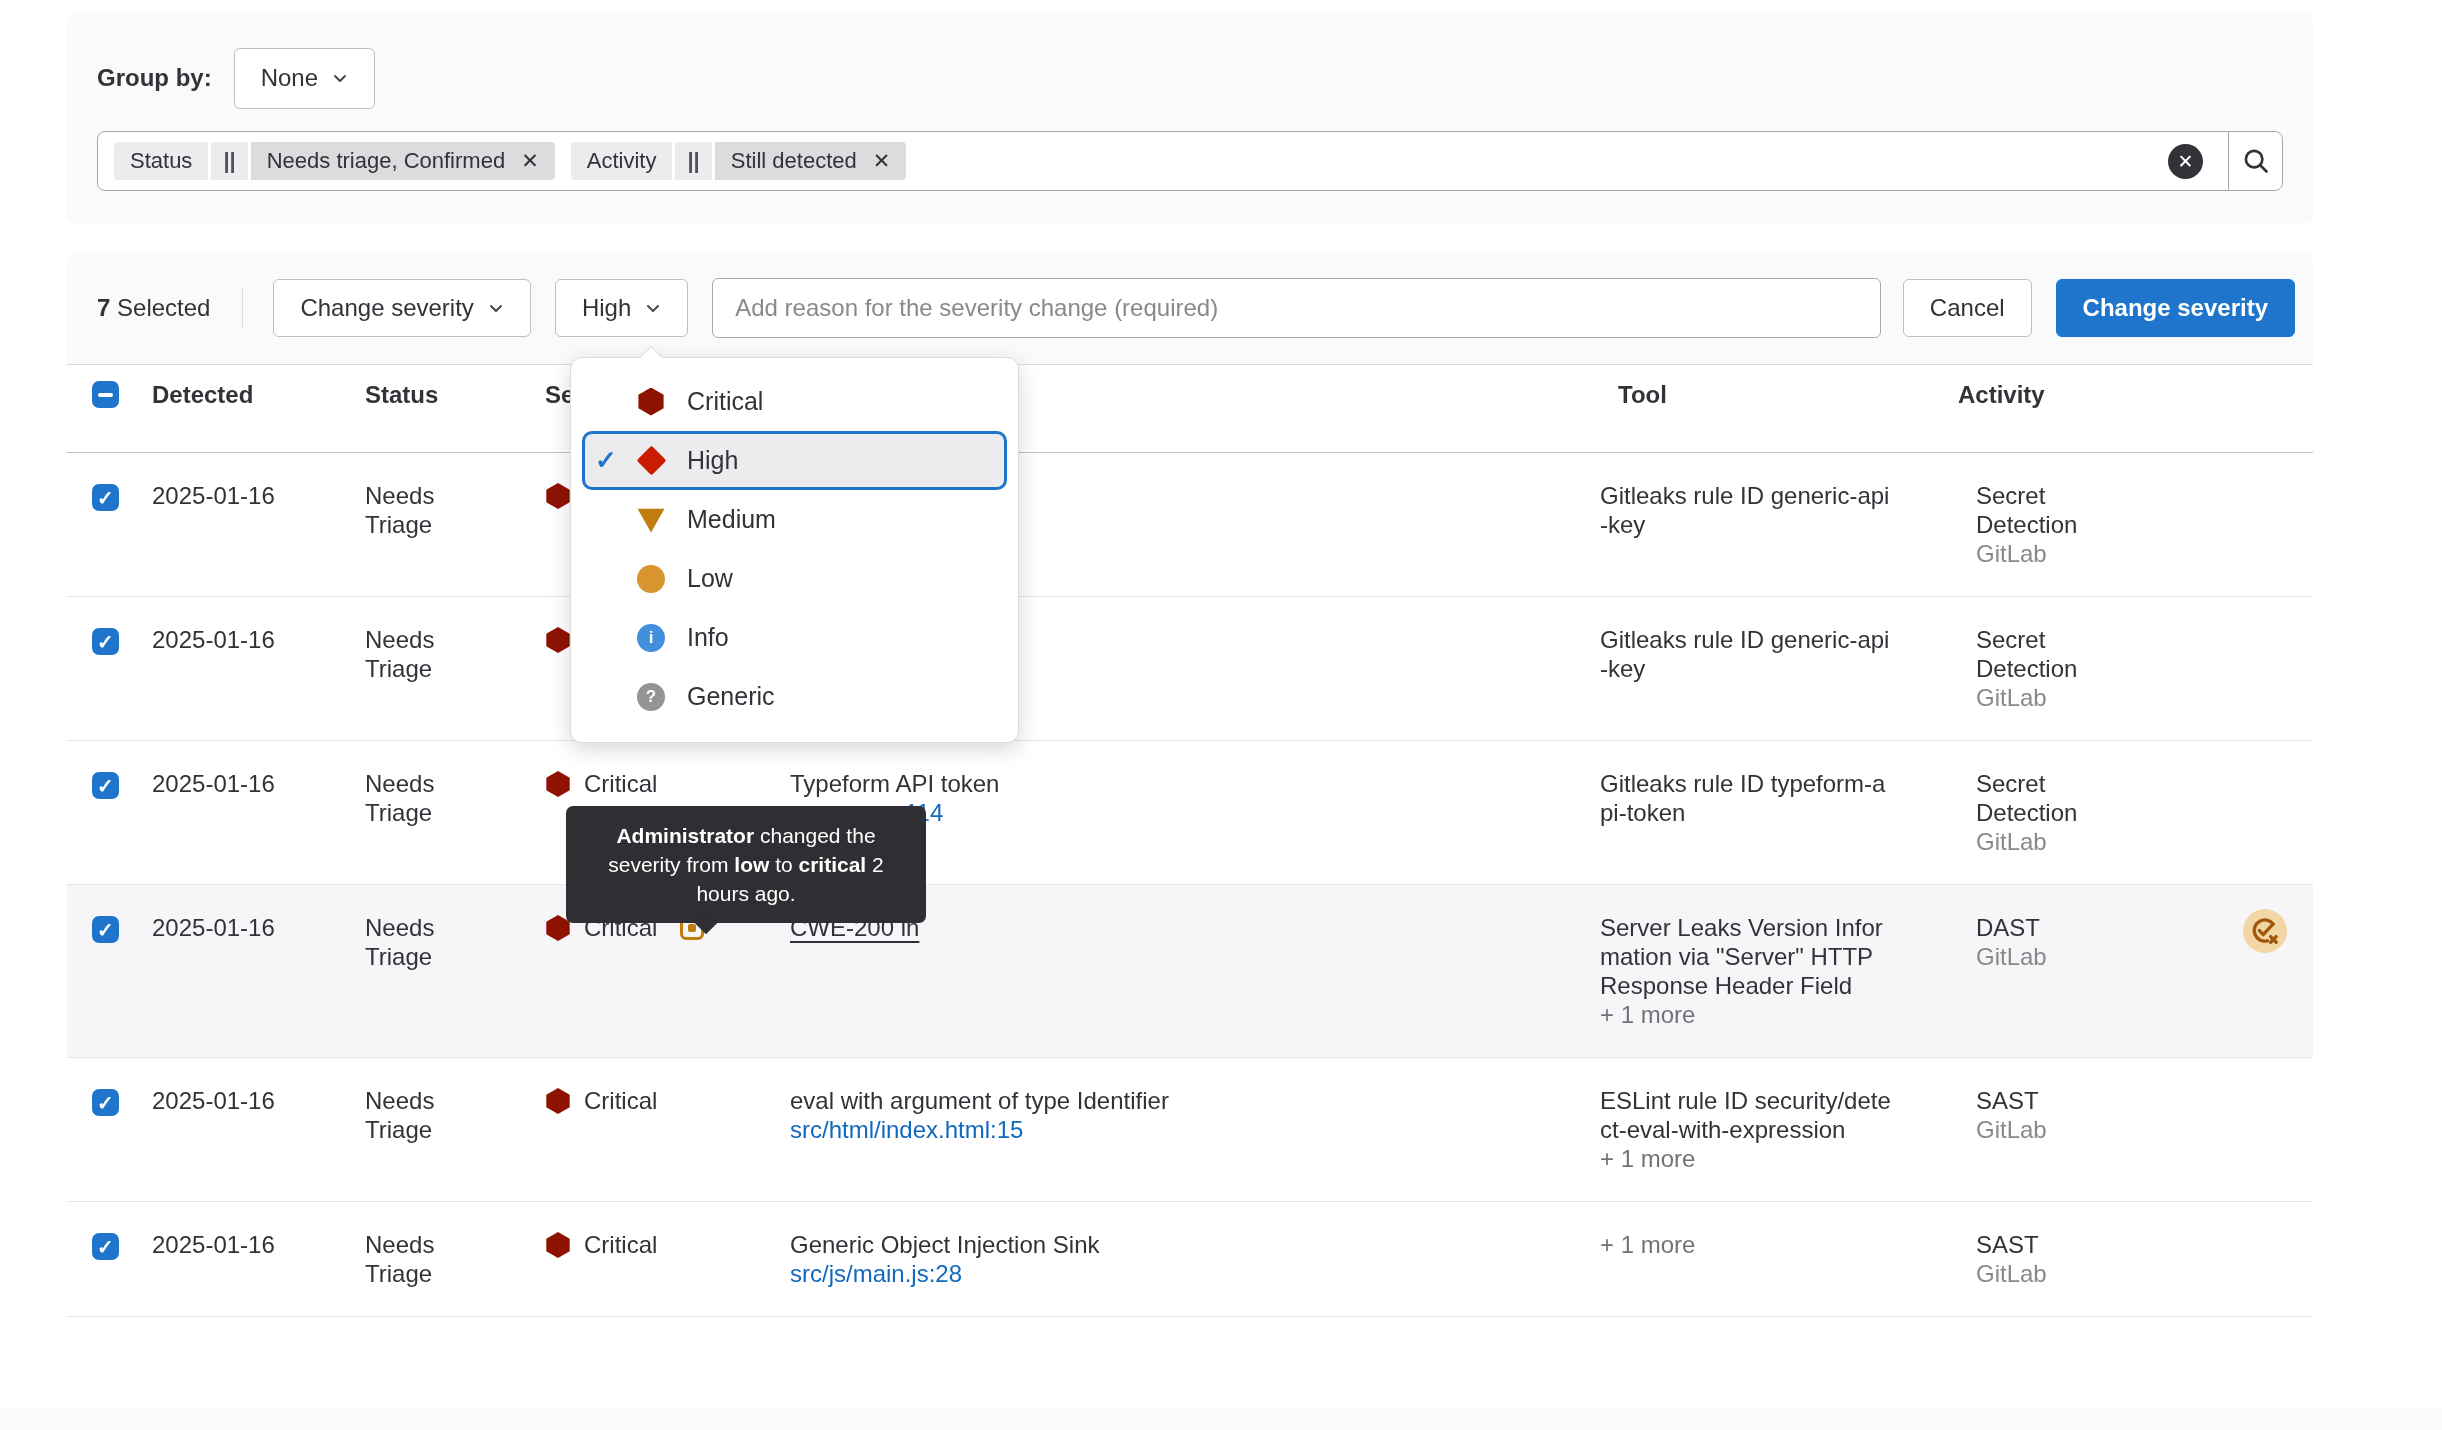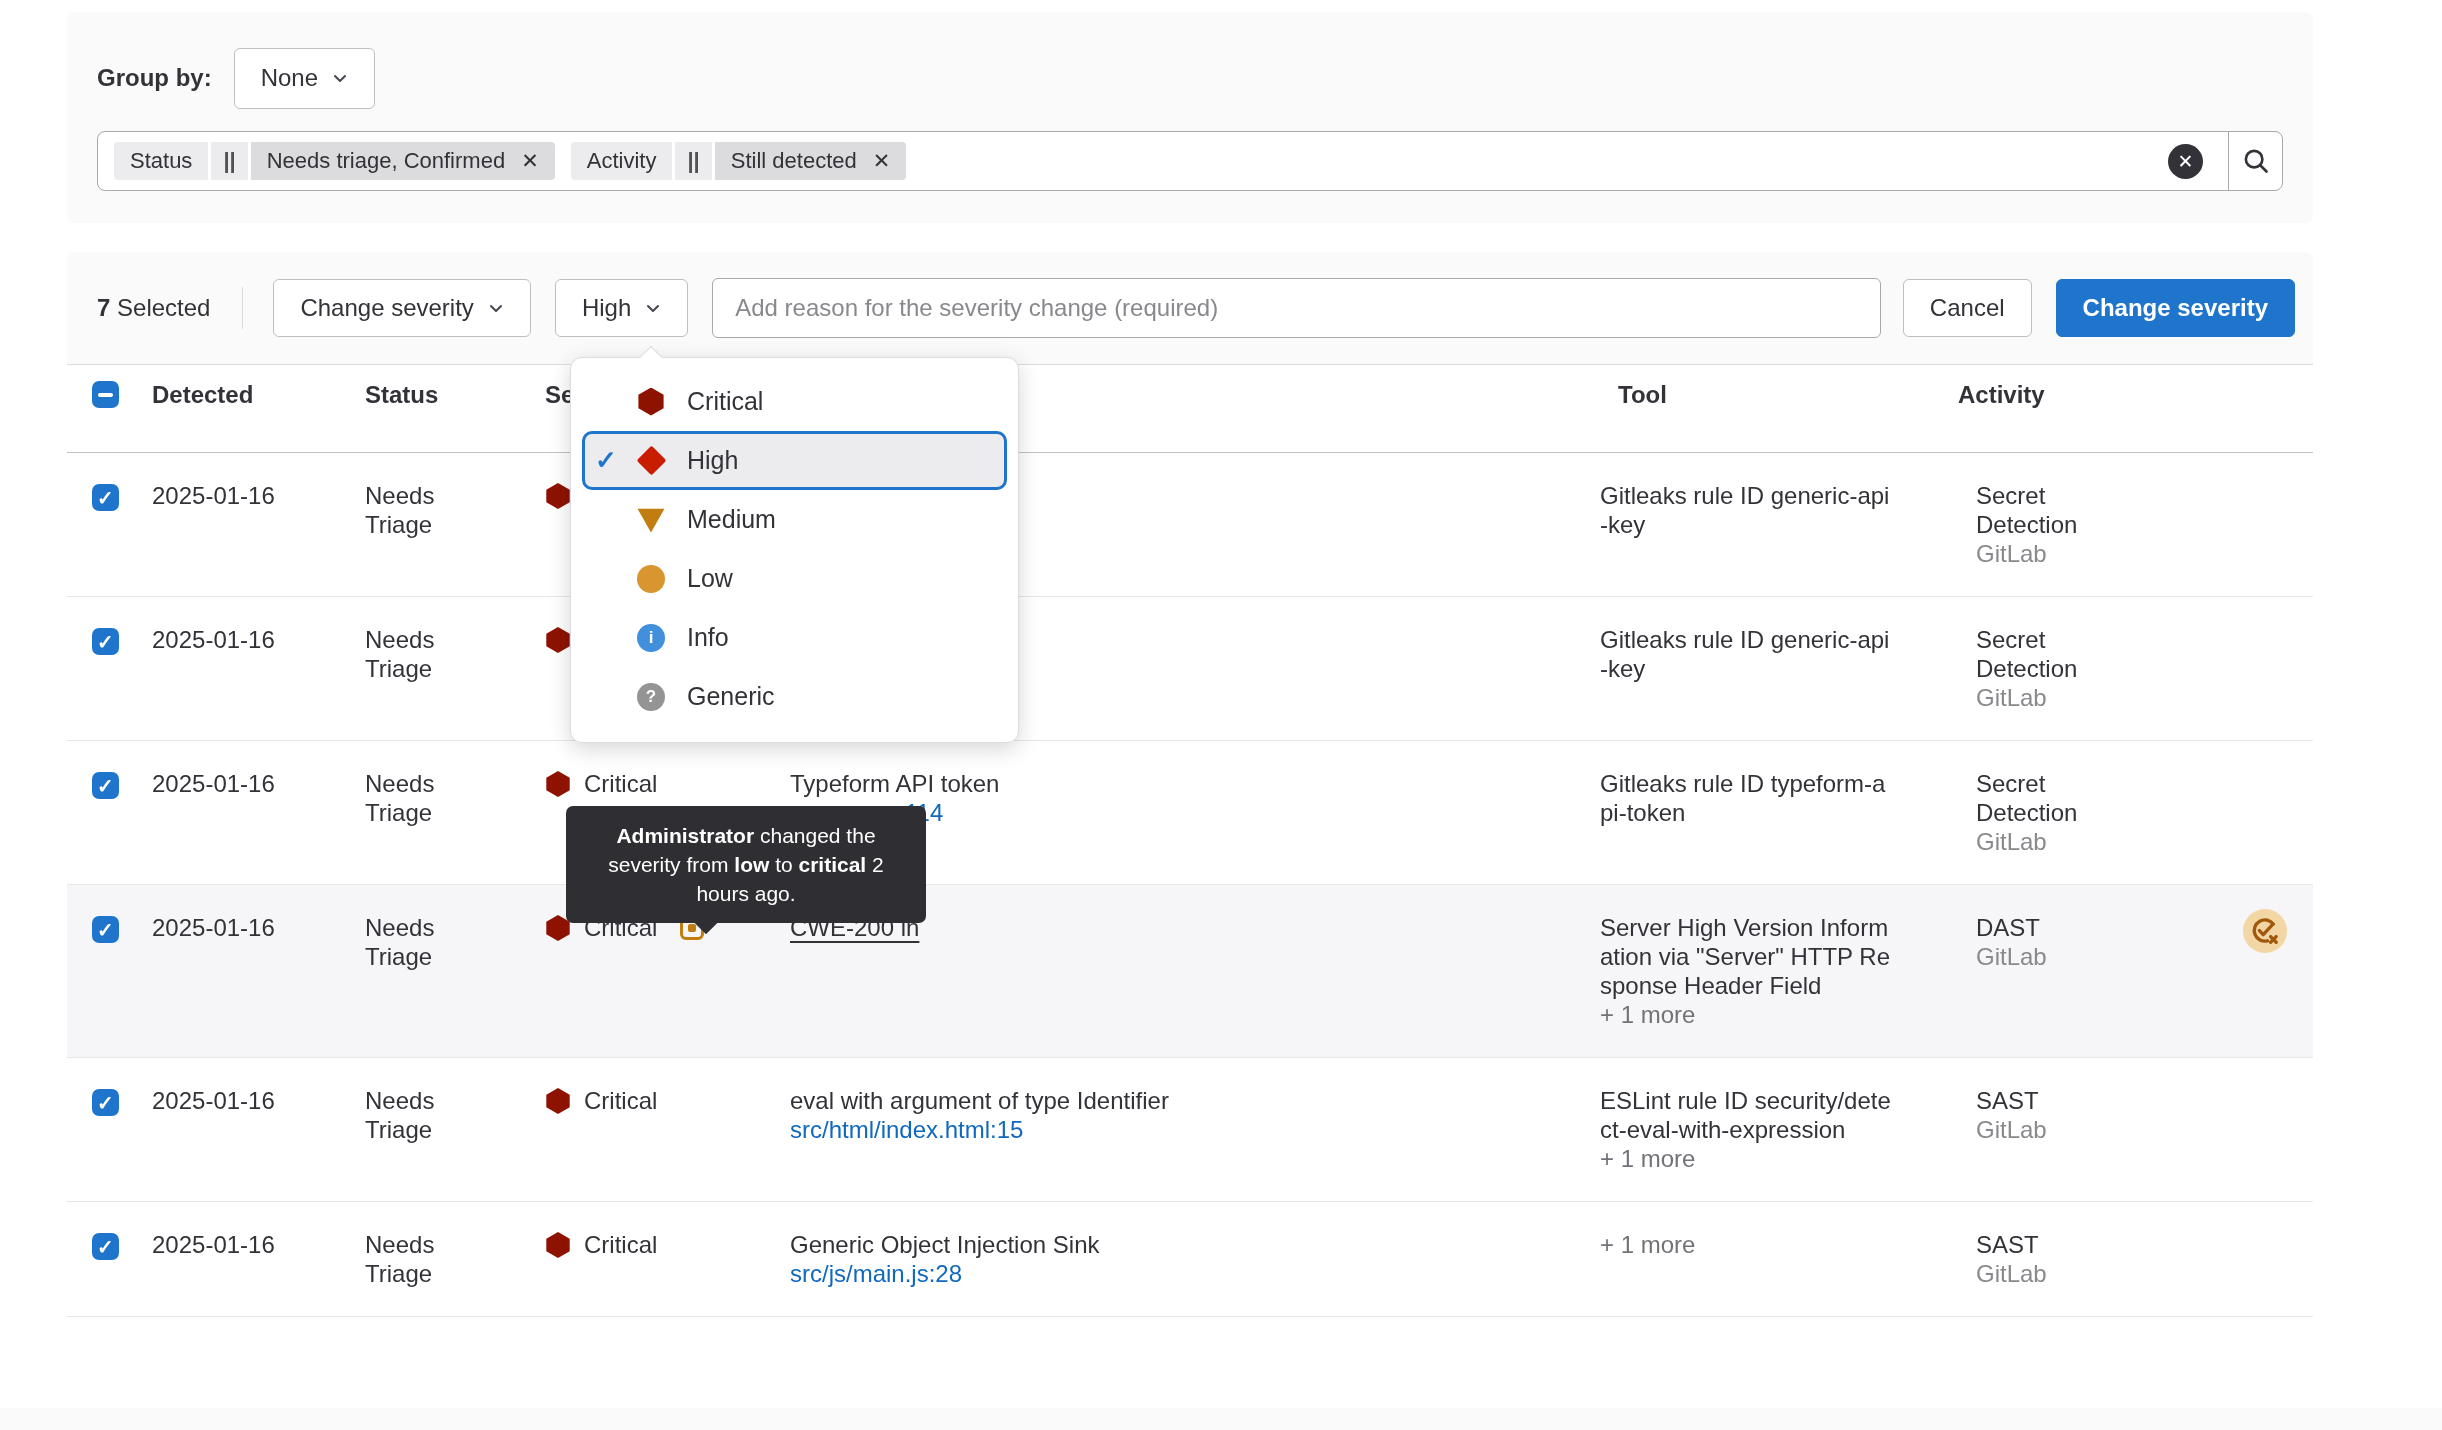--- a/index.html
+++ b/index.html
@@ -304,21 +304,21 @@
     <div class="cell c-sev">
       <span class="sev-icon sev-critical"></span>
       <span>Critical</span>
       <span class="override-icon"></span>
     </div>
     <div class="cell c-desc">
       <div class="desc-title as-link">CWE-200 in</div>
 
     </div>
     <div class="cell c-id">
-      <div class="id-text">Server High Version Information via "Server" HTTP Response Header Field</div>
+      <div class="id-text">Server Leaks Version Information via "Server" HTTP Response Header Field</div>
       <div class="id-more">+ 1 more</div>
     </div>
     <div class="cell c-tool">
       <div class="tool-name">DAST</div>
       <div class="tool-vendor">GitLab</div>
     </div>
     <div class="cell c-activity">
       <span class="activity-wrap">
         <svg width="32" height="32" viewBox="0 0 16 16" fill="none" stroke="#a1580c" stroke-width="1.7" stroke-linecap="round" stroke-linejoin="round">
           <path d="M 12.2 4.6 A 5.3 5.3 0 1 0 9.2 12.9"></path>

